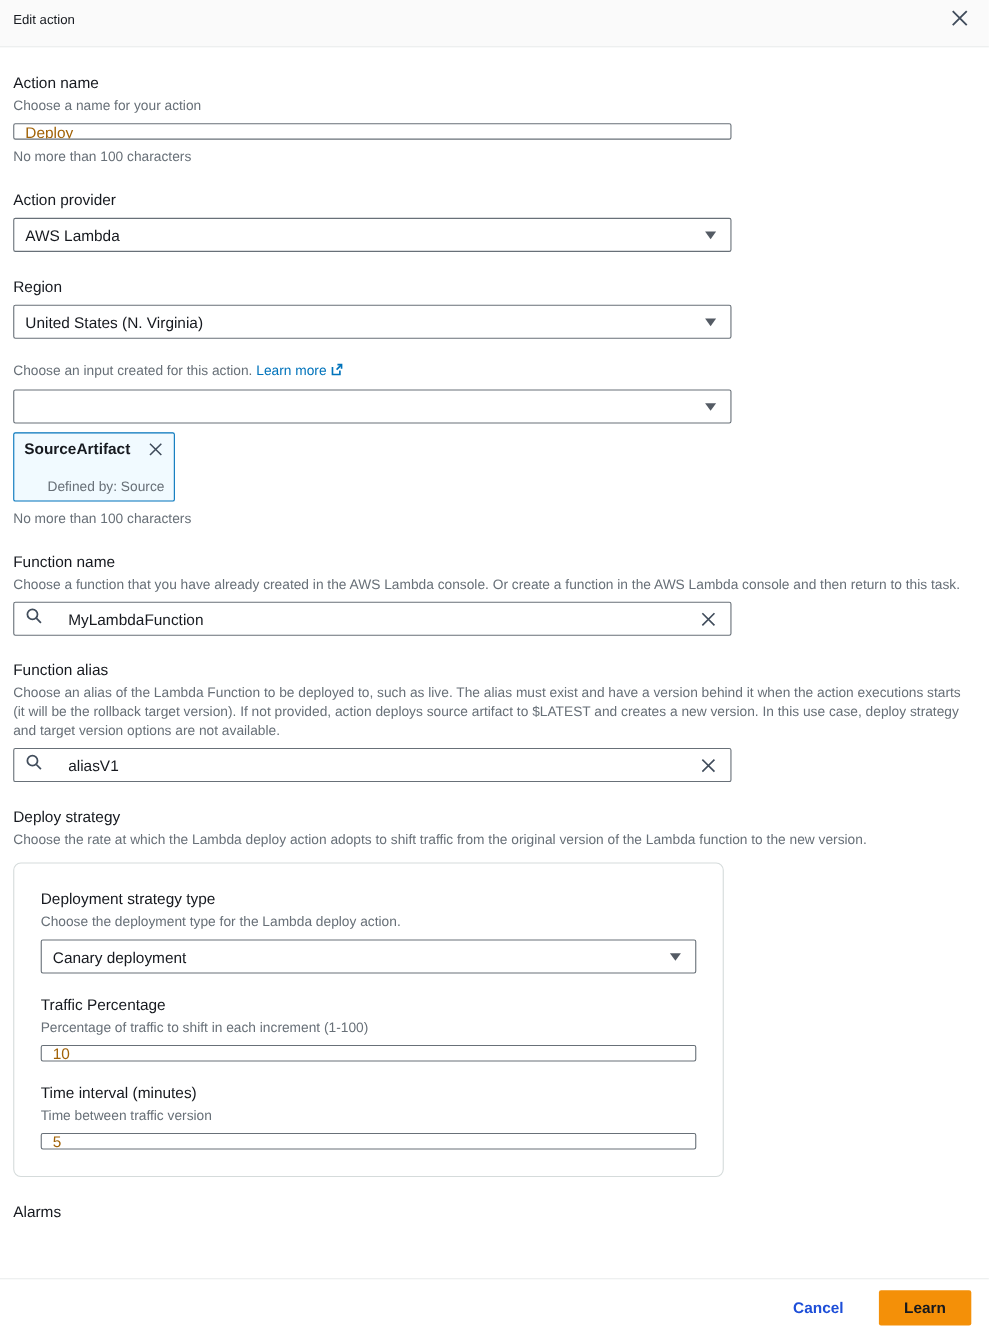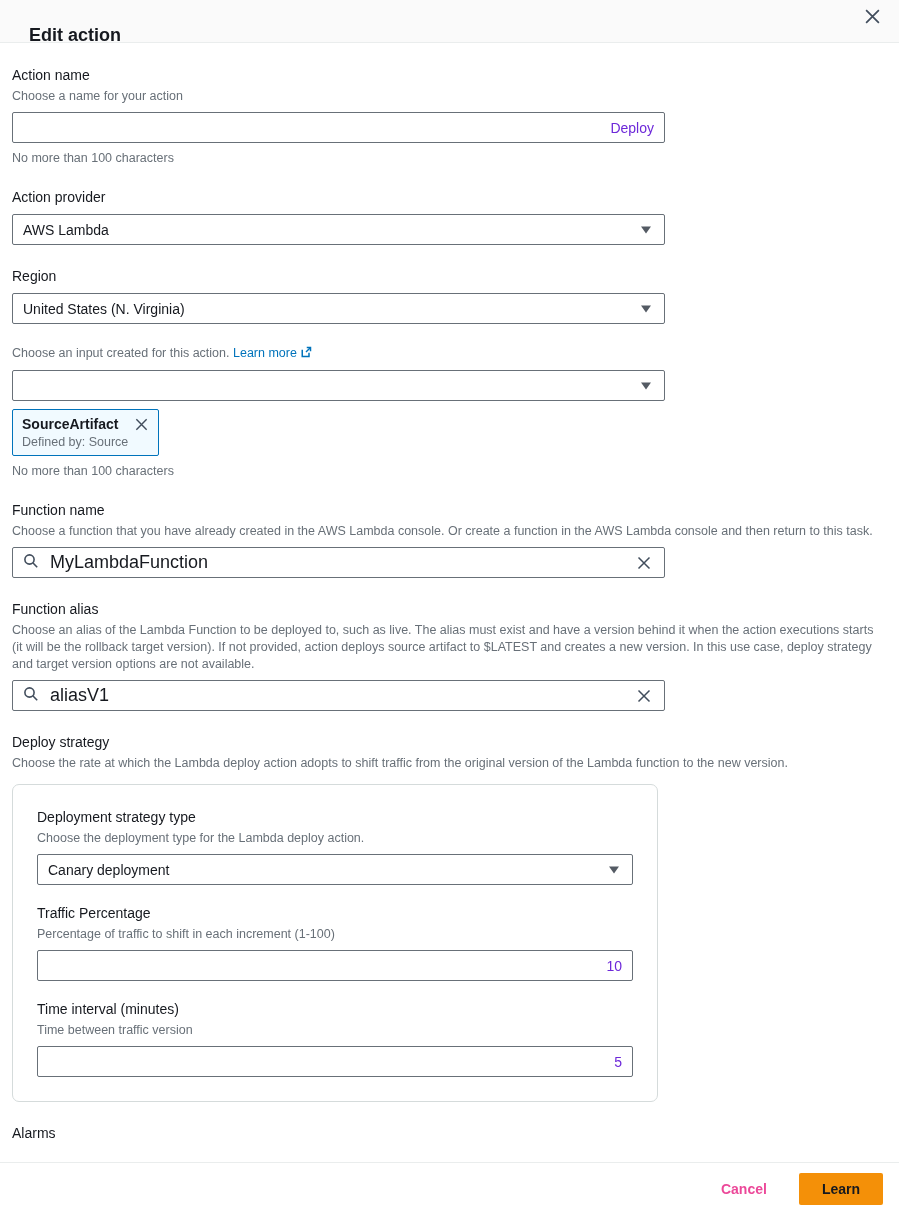--- a/index.html
+++ b/index.html
@@ -15,41 +15,41 @@
   
   .modal-header {
     height: 43px;
     background: #fafafa;
     border-bottom: 1px solid #eaeded;
     display: flex;
     align-items: flex-start;
     justify-content: space-between;
     padding: 6px 16px 0 12px;
   }
-  .modal-title { font-size: 18px; font-weight: 700; margin: 17px; line-height: 24px; }
+  .modal-title { font-size: 12px; font-weight: 400; margin: 0; line-height: 24px; }
   .close-btn {
     background: none; border: none; padding: 2px; cursor: pointer;
     color: #414d5c; line-height: 0;
   }
   
   .content {
     height: 1119px;
     overflow: hidden;
     padding: 22px 12px 0 12px;
   }
   .group { margin-bottom: 21px; }
   .field-label { font-size: 14px; line-height: 20px; color: #16191f; }
   .field-desc  { font-size: 12.5px; line-height: 17px; color: #687078; margin-top: 3px; max-width: 877px; }
   .constraint  { font-size: 12.5px; line-height: 16px; color: #687078; margin-top: 7px; }
   .ctl { margin-top: 7px; }
   .text-input {
-    width: 653px; height: 31px;
+    width: 653px; height: 15px;
     border: 1px solid #687078; border-radius: 2px;
-    font-size: 14px; color: #6d28d9; font-family: inherit;
-    padding: 0 10px; background: #fff; display: block; text-align: right;
+    font-size: 14px; color: #a16207; font-family: inherit;
+    padding: 0 10px; background: #fff; display: block;
   }
   .select-box {
     width: 653px; height: 31px;
     border: 1px solid #687078; border-radius: 2px;
     background: #fff; position: relative;
     display: flex; align-items: center;
     padding: 0 32px 0 10px;
     font-size: 14px; color: #16191f; cursor: pointer;
   }
   .caret {
@@ -62,37 +62,38 @@
   }
   .search-box {
     width: 653px; height: 31px;
     border: 1px solid #687078; border-radius: 2px;
     background: #fff;
     display: flex; align-items: center; gap: 9px;
     padding: 0 12px 0 10px;
   }
   .search-box input {
     border: none; outline: none; flex: 1;
-    font-size: 18px; color: #16191f; font-family: inherit;
+    font-size: 14px; color: #16191f; font-family: inherit;
     background: transparent;
+    margin-left: 12px;
   }
   .icon-btn { background: none; border: none; padding: 0; cursor: pointer; line-height: 0; color: #414d5c; }
   .link { color: #0073bb; text-decoration: none; }
   .ext-icon { margin-left: 3px; vertical-align: -1px; }
   
   .token {
     display: inline-block;
     margin-top: 8px;
     background: #f1faff;
     border: 1px solid #0073bb;
     border-radius: 2px;
     padding: 5px 9px 6px 9px;
   }
   .token-top { display: flex; gap: 16px; font-size: 14px; line-height: 18px; color: #16191f; font-weight: bold; }
-  .token-sub { font-size: 12.5px; color: #687078; margin-top: 2px; }
+  .token-sub { font-size: 12.5px; color: #687078; margin-top: 18px; text-align: right; }
   
   .card {
     width: 646px;
     border: 1px solid #d5dbdb;
     border-radius: 7px;
     margin-top: 12px;
     padding: 22px 24px 24px 24px;
     background: #fff;
   }
   .card .select-box, .card .text-input { width: 100%; }
@@ -102,21 +103,21 @@
   .modal-footer {
     position: absolute; left: 0; right: 0; bottom: 0;
     height: 52px;
     background: #fff;
     border-top: 1px solid #eaeded;
     display: flex; align-items: center; justify-content: flex-end;
     gap: 26px; padding-right: 16px;
   }
   .btn-cancel {
     background: none; border: none; cursor: pointer;
-    color: #ec4899; font-size: 14px; font-weight: 700; font-family: inherit;
+    color: #1d4ed8; font-size: 14px; font-weight: 700; font-family: inherit;
   }
   .btn-done {
     border: none; border-radius: 2px; cursor: pointer;
     background: #f49008;
     color: #16191f; font-size: 14px; font-weight: 700; font-family: inherit;
     padding: 8px 23px;
   }
 </style>
 </head>
 <body>

